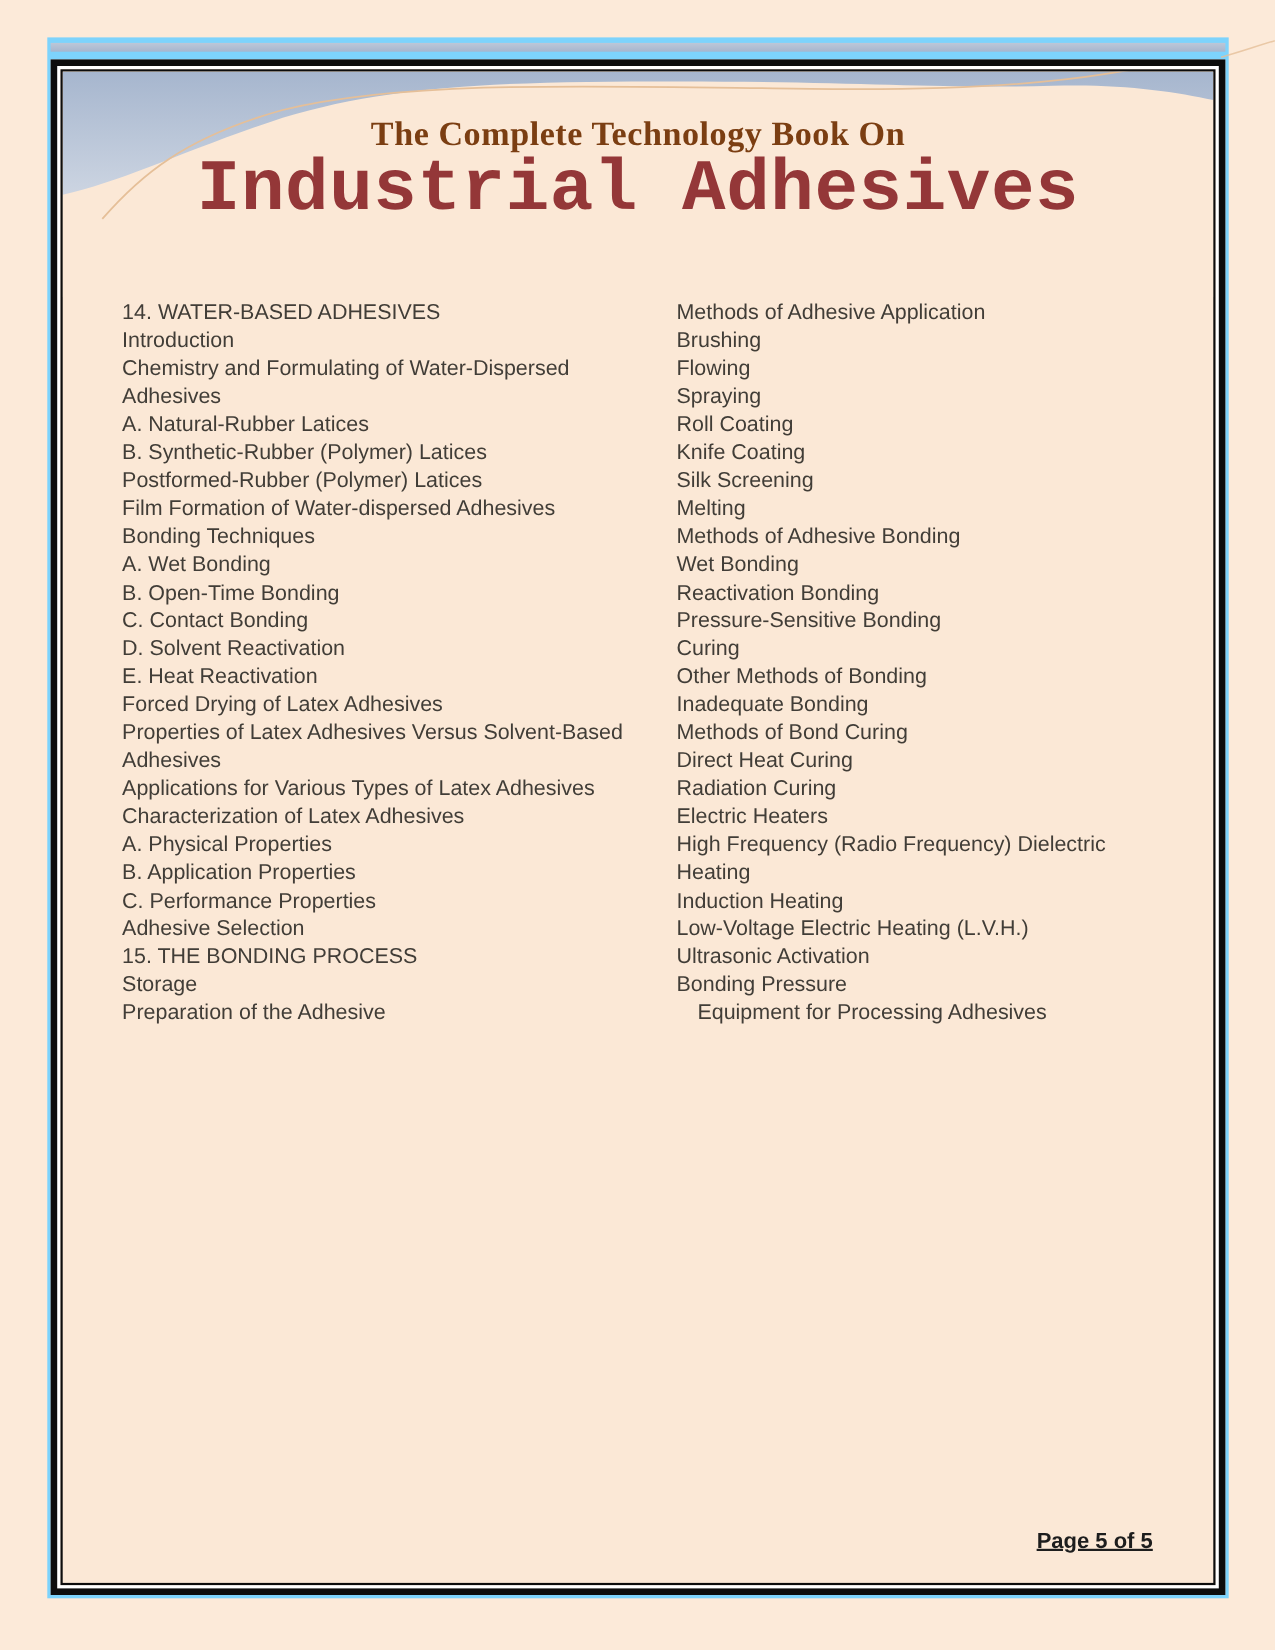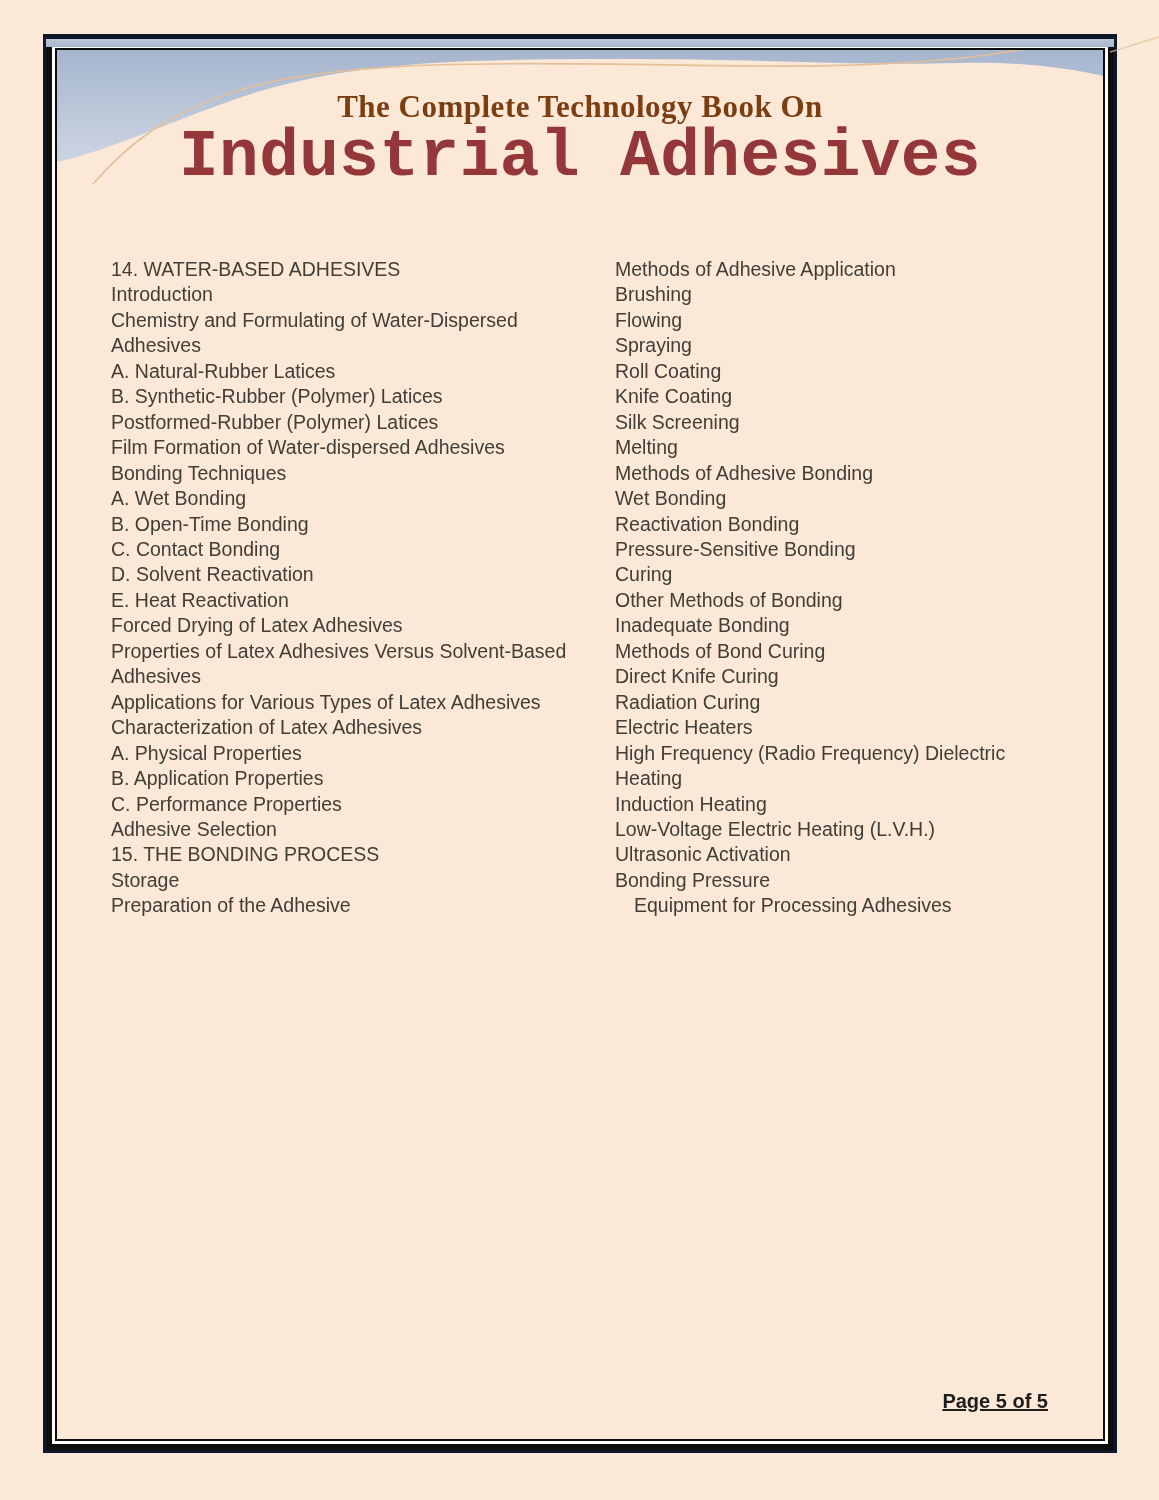--- a/index.html
+++ b/index.html
@@ -19,22 +19,22 @@
   *{margin:0;padding:0;box-sizing:border-box;}
   html,body{width:1159px;height:1500px;}
   body{
     position:relative;
     background:var(--page_background);
     font-family:"Liberation Sans", sans-serif;
     overflow:hidden;
   }
   .frame-wrap{
     position:absolute;left:43px;top:34px;width:1074px;height:1419px;
-    background:#0f172a;
-    padding:5px 3px 3px 3px;
+    background:#7dd3fc;
+    padding:20px 3px 3px 3px;
   }
   .blue-strip{
     position:absolute;top:5px;left:3px;right:3px;height:8px;
     background:linear-gradient(to bottom,#bcc7d8,var(--header_band_top));
   }
   .frame-outer{
     height:100%;
     border:6px solid var(--frame_border);
     background:#ffffff;
     padding:3px;
@@ -157,21 +157,21 @@
             <div class="toc-entry">Silk Screening</div>
             <div class="toc-entry">Melting</div>
             <div class="toc-entry">Methods of Adhesive Bonding</div>
             <div class="toc-entry">Wet Bonding</div>
             <div class="toc-entry">Reactivation Bonding</div>
             <div class="toc-entry">Pressure-Sensitive Bonding</div>
             <div class="toc-entry">Curing</div>
             <div class="toc-entry">Other Methods of Bonding</div>
             <div class="toc-entry">Inadequate Bonding</div>
             <div class="toc-entry">Methods of Bond Curing</div>
-            <div class="toc-entry">Direct Knife Curing</div>
+            <div class="toc-entry">Direct Heat Curing</div>
             <div class="toc-entry">Radiation Curing</div>
             <div class="toc-entry">Electric Heaters</div>
             <div class="toc-entry">High Frequency (Radio Frequency) Dielectric</div>
             <div class="toc-entry">Heating</div>
             <div class="toc-entry">Induction Heating</div>
             <div class="toc-entry">Low-Voltage Electric Heating (L.V.H.)</div>
             <div class="toc-entry">Ultrasonic Activation</div>
             <div class="toc-entry">Bonding Pressure</div>
             <div class="toc-entry indent">Equipment for Processing Adhesives</div>
           </div>

